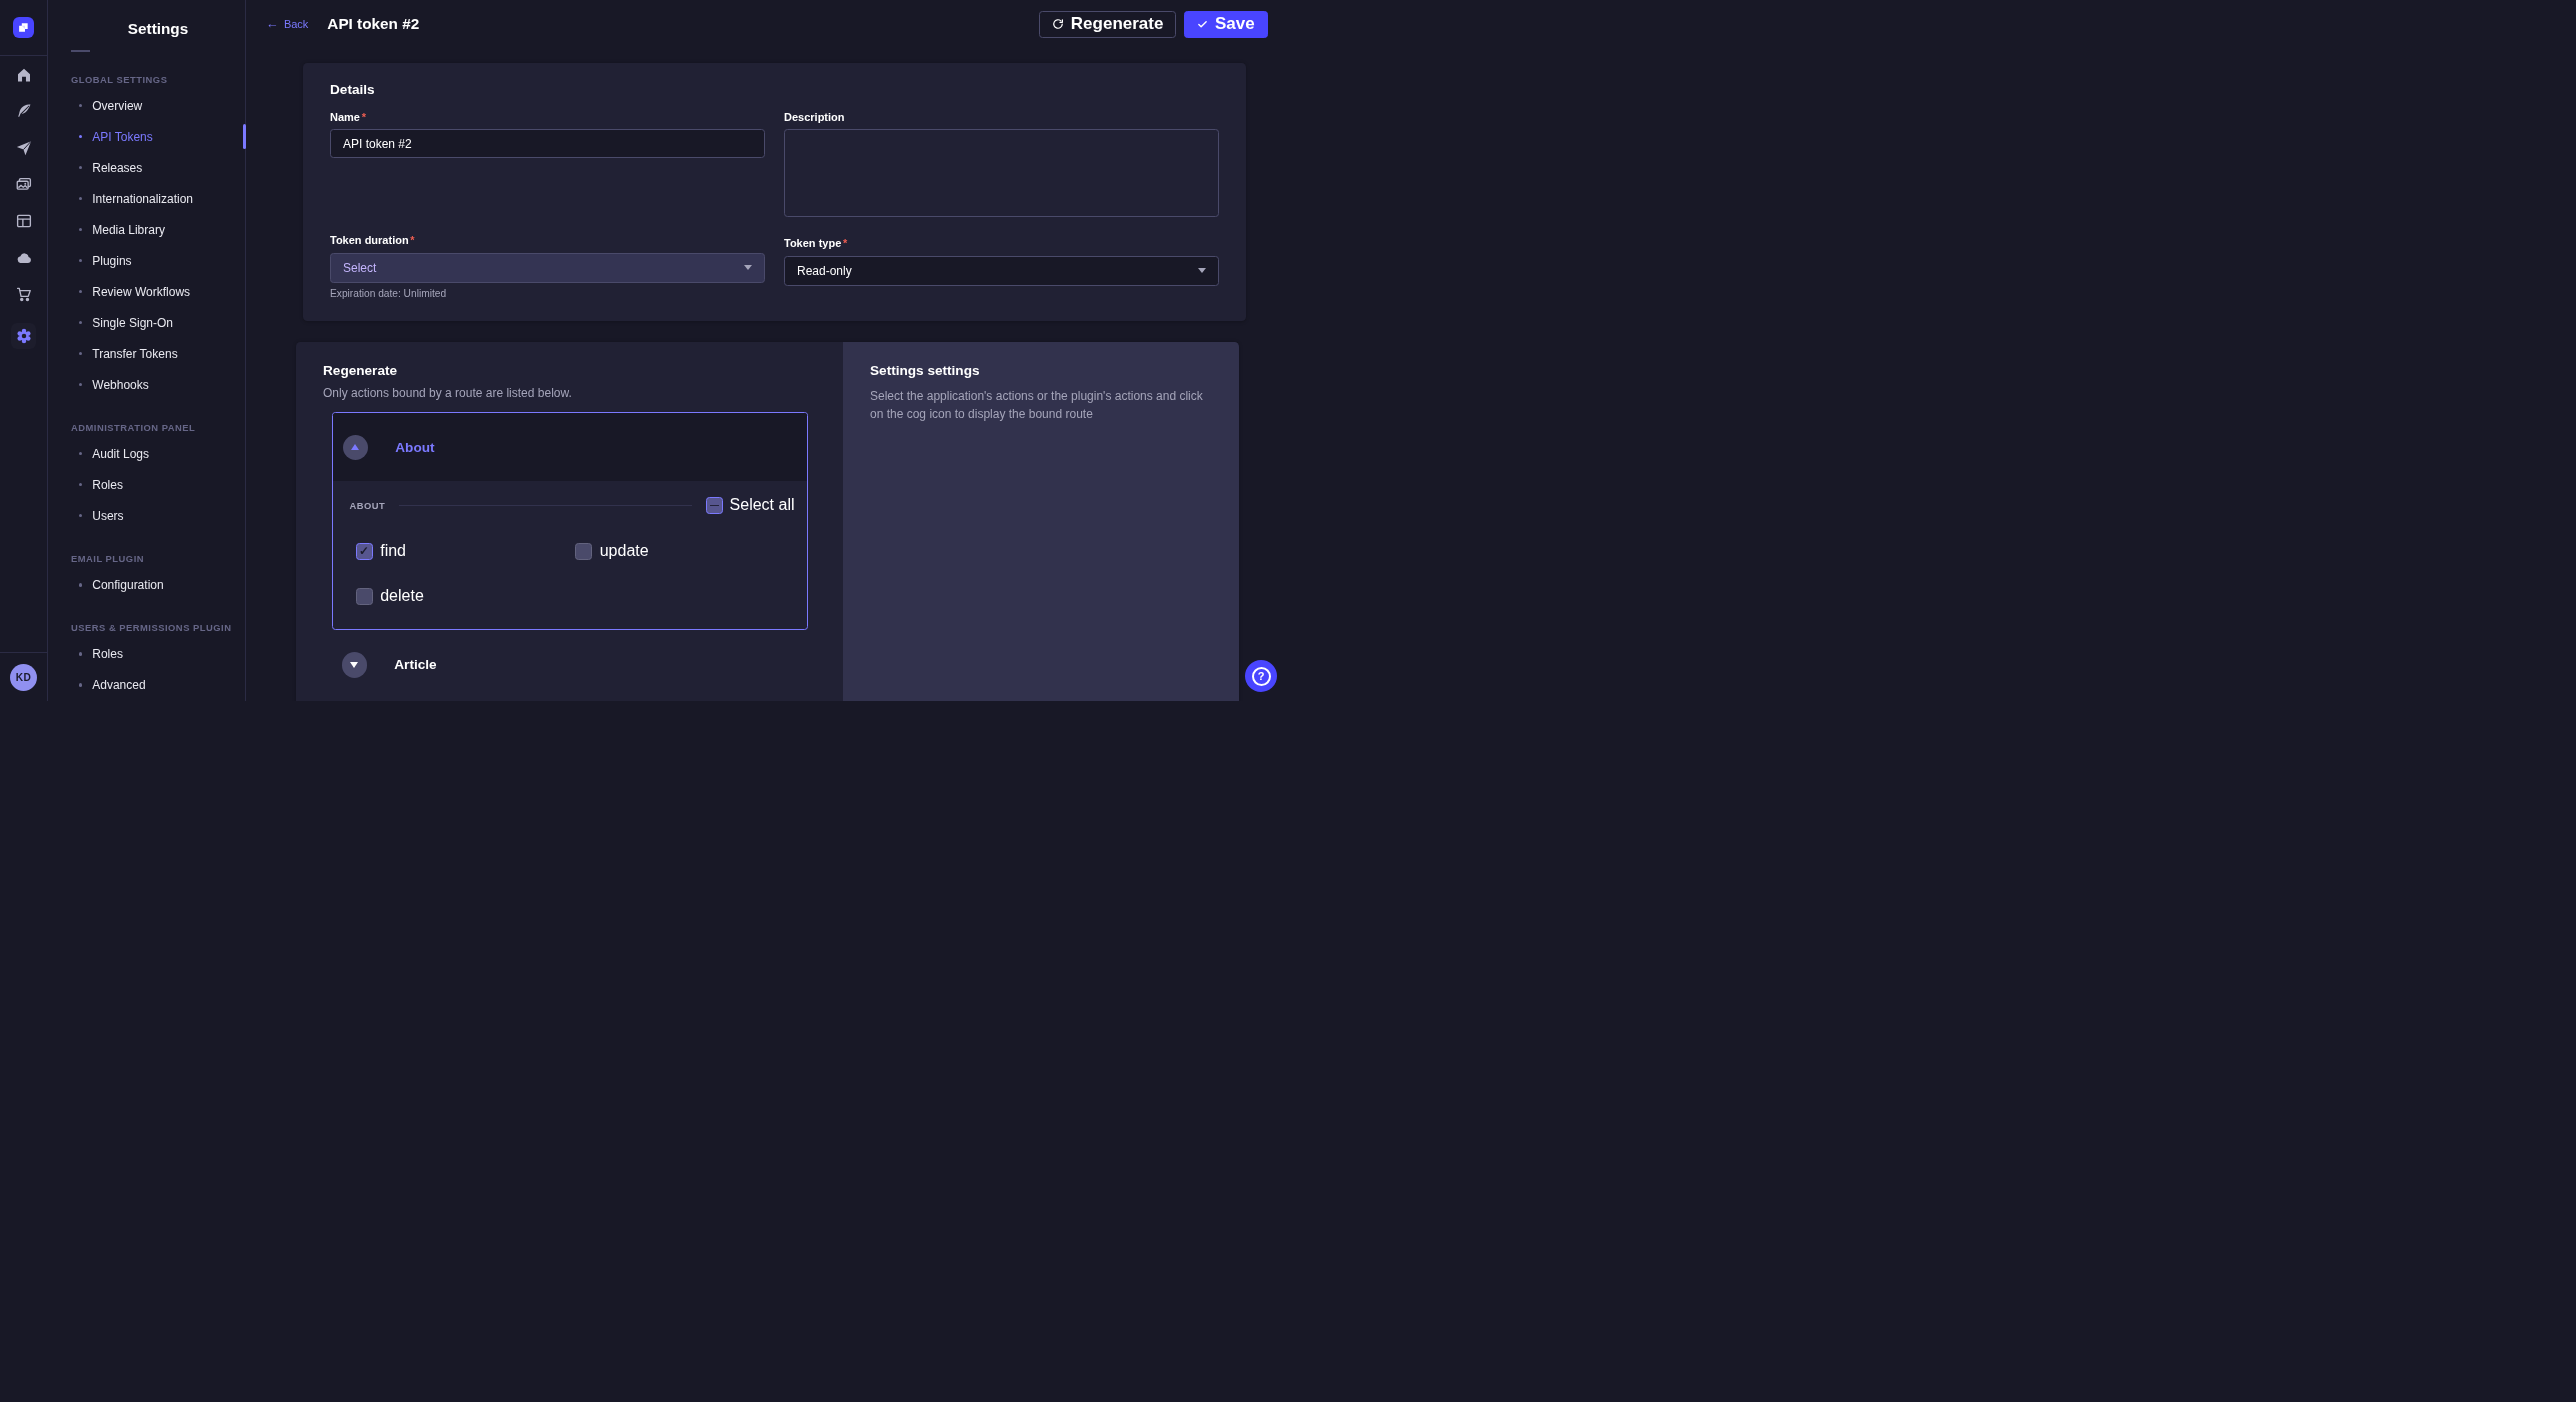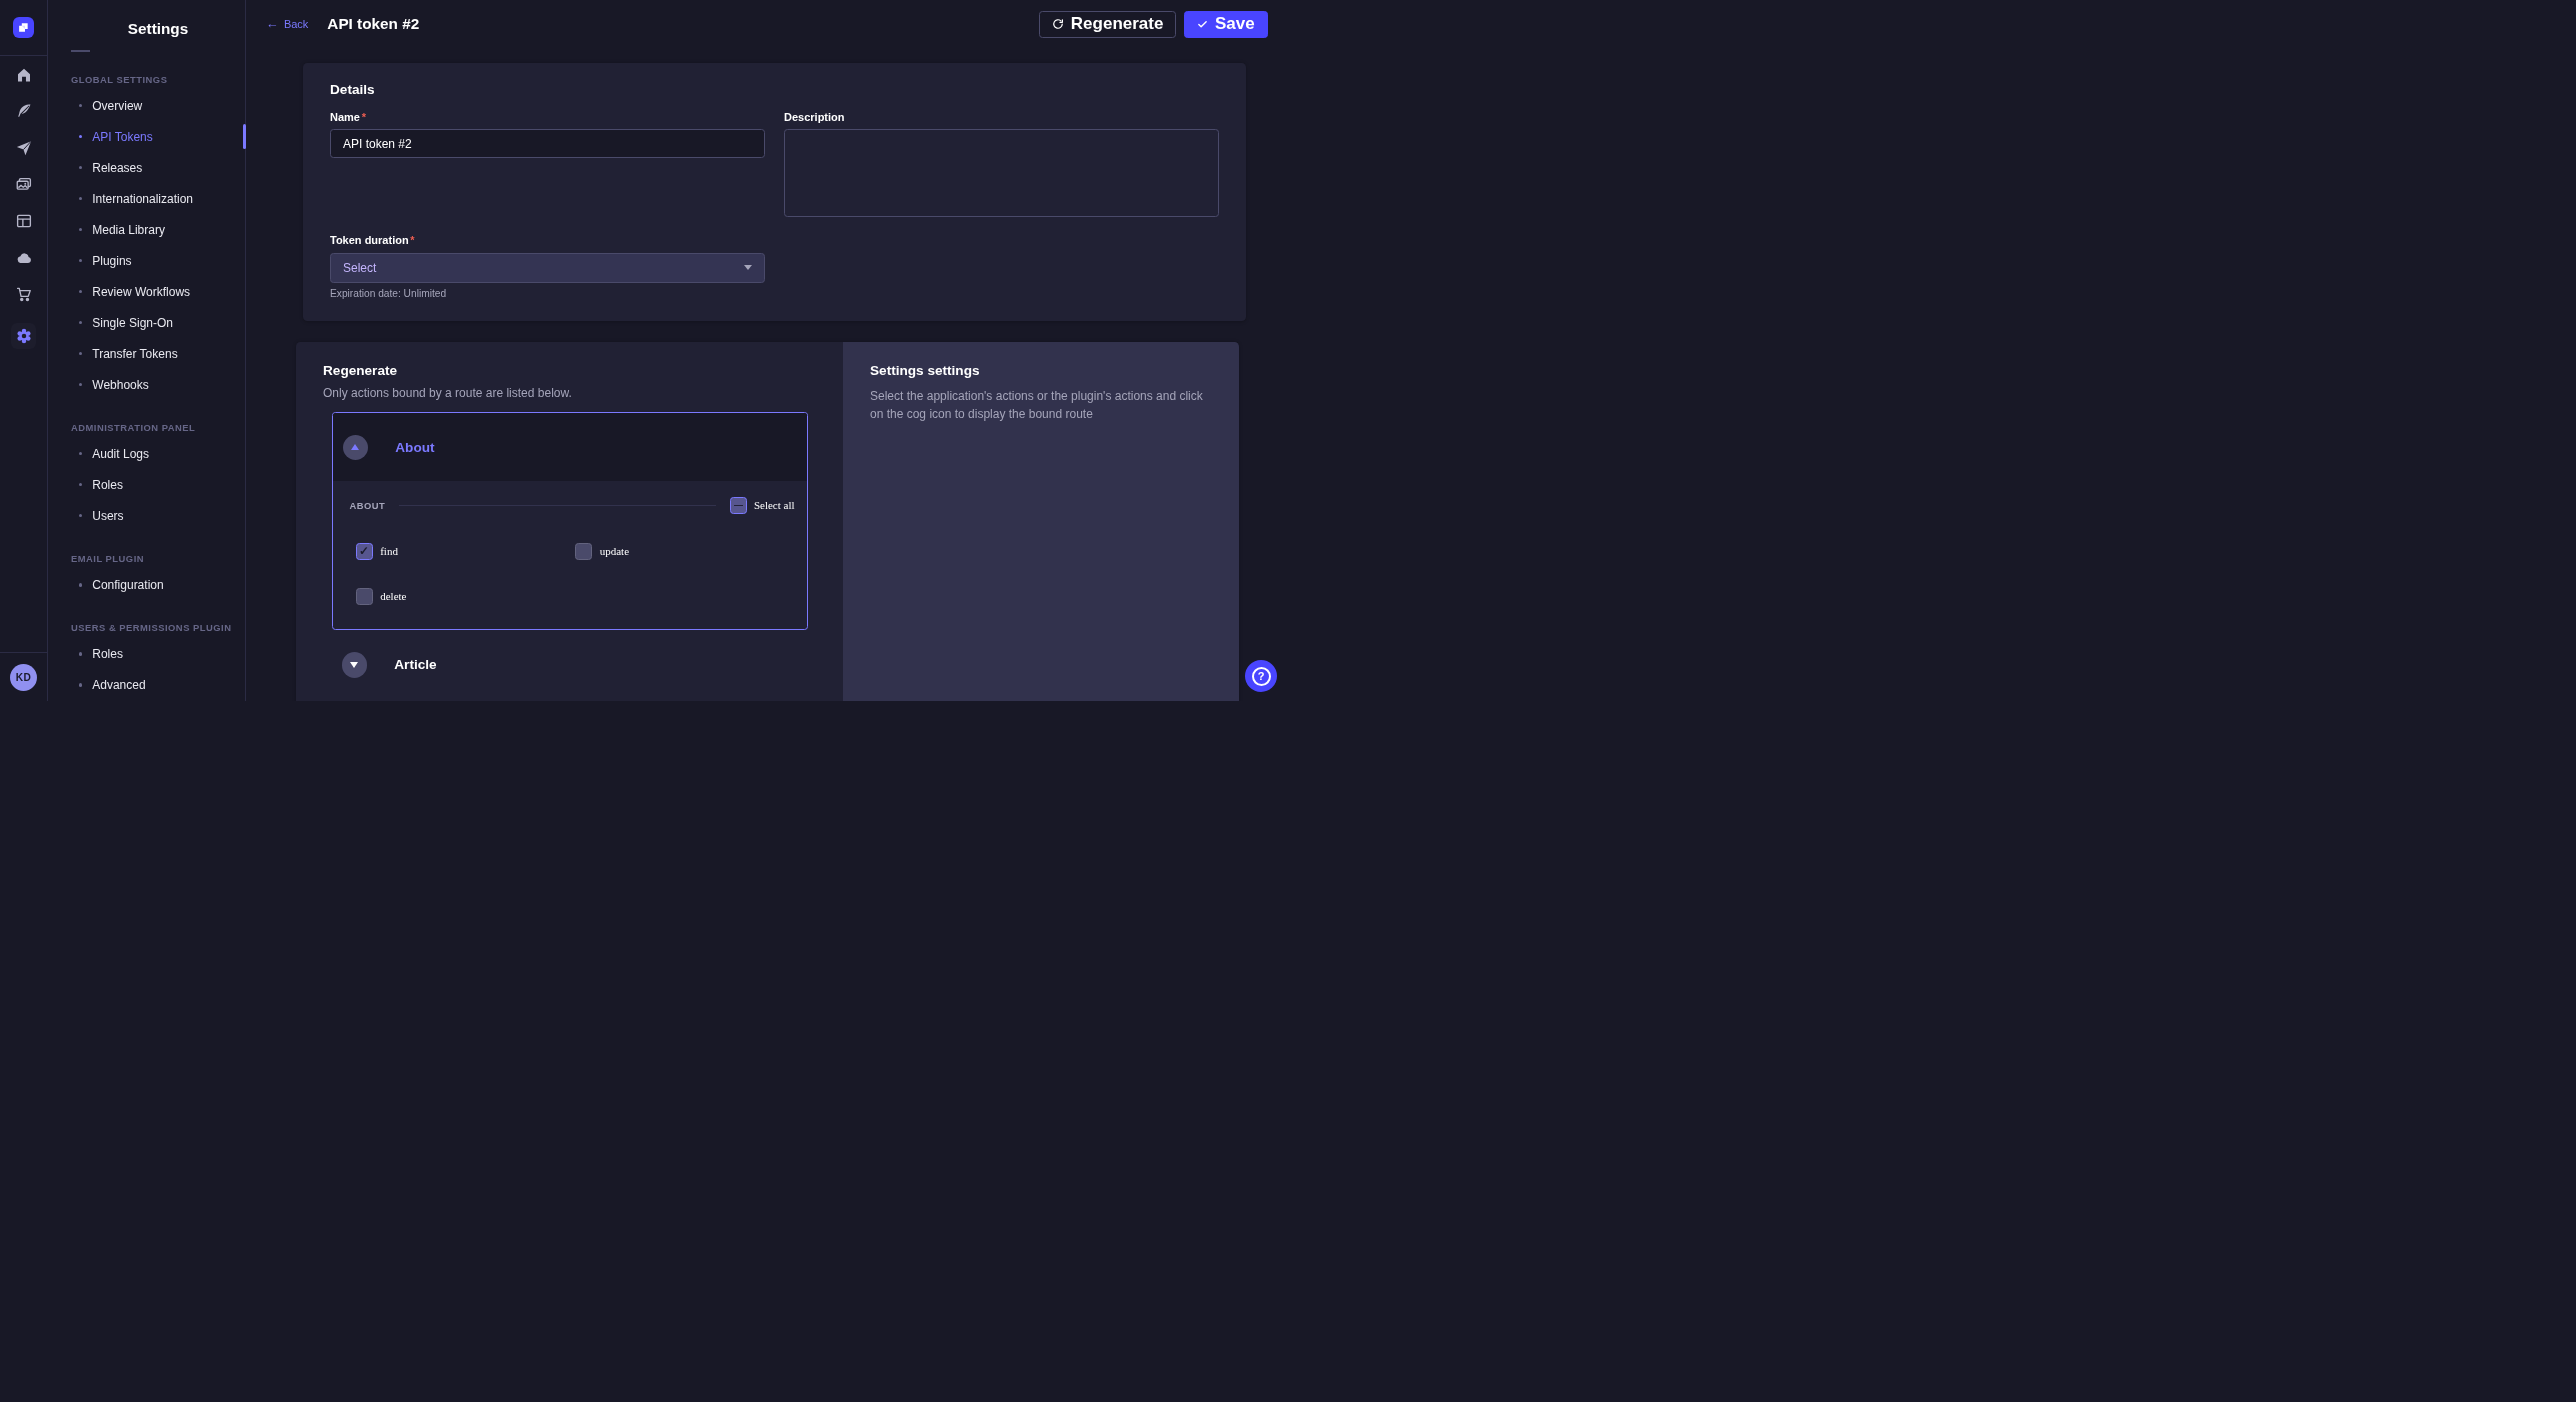--- a/index.html
+++ b/index.html
@@ -78,21 +78,21 @@
   .acc-title { font-size:13.6px; font-weight:600; color:#7b79ff; margin-left:27px; }
   .acc-body { padding:12px 12px 20.4px 17px; }
   .selrow { display:flex; align-items:center; height:24px; }
   .mini-label { font-size:9.4px; font-weight:700; letter-spacing:0.5px; color:#a5a5ba; }
   .hline { flex:1; height:0.9px; background:#32324d; margin:0 13.6px; }
   .cb { width:17px; height:17px; border-radius:3.4px; flex:none; display:flex; align-items:center; justify-content:center; cursor:pointer; }
   .cb.on { background:#57568f; border:0.9px solid #7b79ff; color:#1b1b2b; font-size:12px; font-weight:700; }
   .cb.indet { background:#57568f; border:0.9px solid #7b79ff; }
   .cb.indet i { display:block; width:8.5px; height:1.7px; background:#23233a; }
   .cb.off { background:#4a4a6a; border:0.9px solid #63637e; }
-  .cb-lbl { font-size:11px; margin-left:7.7px; cursor:pointer;font-family:Liberation Serif, serif; }
+  .cb-lbl { font-size:16px; margin-left:7.7px; cursor:pointer; }
   .selrow .cb-lbl { margin-left:6.8px; }
   .actions { display:grid; grid-template-columns:1fr 1fr; margin-top:22px; row-gap:21px; padding-left:6px; }
   .act { display:flex; align-items:center; height:24px; }
   .article-row { display:flex; align-items:center; margin:13.6px 8.5px 0; padding-left:10.2px; height:43px; }
   .article-title { font-size:13.6px; font-weight:600; color:#fff; margin-left:27px; }
   .next-strip { margin:19px 8.5px 0; height:17px; background:#2e2e48; border-radius:3.4px 3.4px 0 0; }
   .perm-right { width:396px; background:#32324d; border-radius:0 4.3px 4.3px 0; padding:21px 27px; }
   .perm-right p { font-size:12px; color:#a5a5ba; line-height:1.55; margin-top:8.5px; }
 
   
@@ -298,20 +298,27 @@
             <div class="select sel-light">
               <span class="placeholder">Select</span>
               <span class="caret"></span>
             </div>
             <div class="hint">Expiration date: Unlimited</div>
           </div>
         </div>
         <div>
           <div class="f-label">Description</div>
           <textarea class="t-area" style=""></textarea>
+          <div class="grp2-b">
+            <div class="f-label"><span>Token type</span><span class="req">*</span></div>
+            <div class="select sel-dark">
+              <span>Read-only</span>
+              <span class="caret"></span>
+            </div>
+          </div>
         </div>
       </div>
     </section>
 
     <section class="card perm-card">
       <div class="perm-left">
         <div class="card-h">Regenerate</div>
         <div class="perm-sub">Only actions bound by a route are listed below.</div>
 
         <div class="acc-box">

